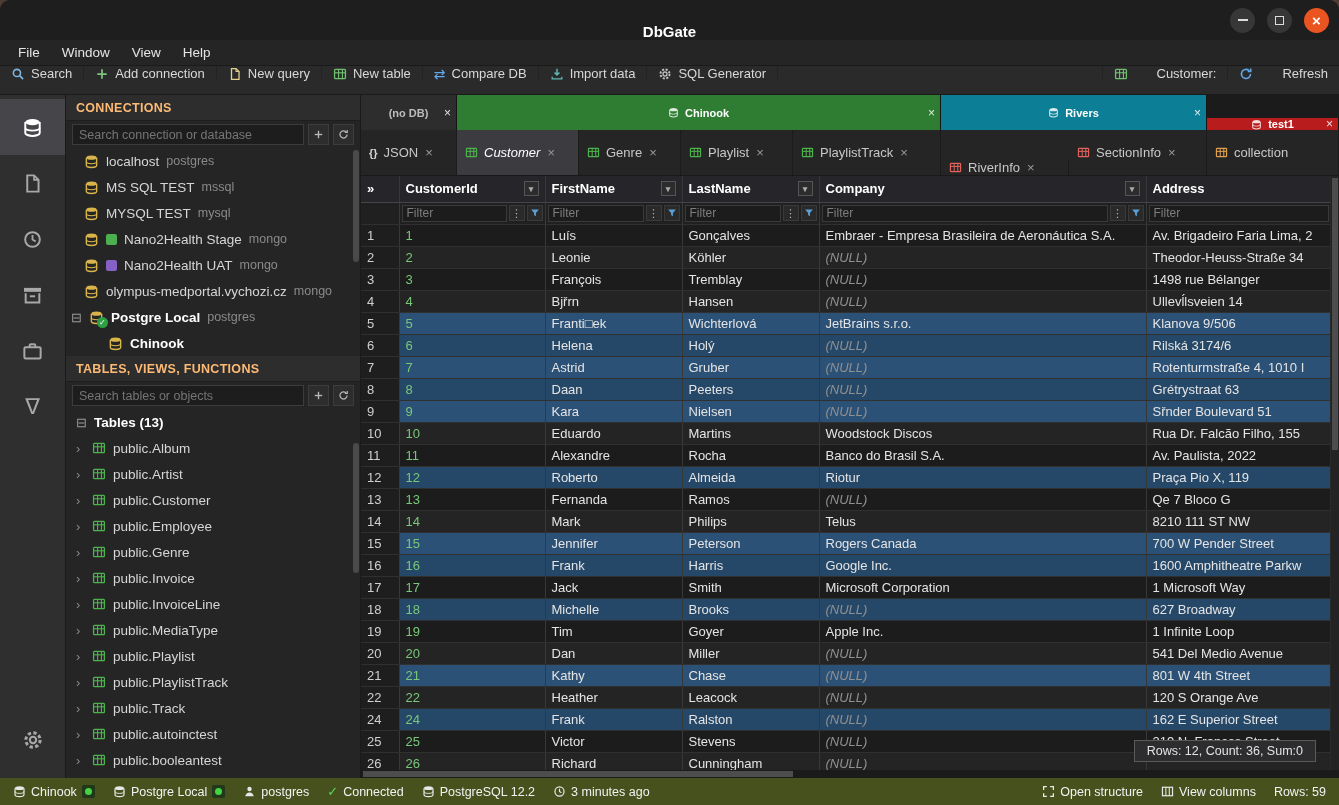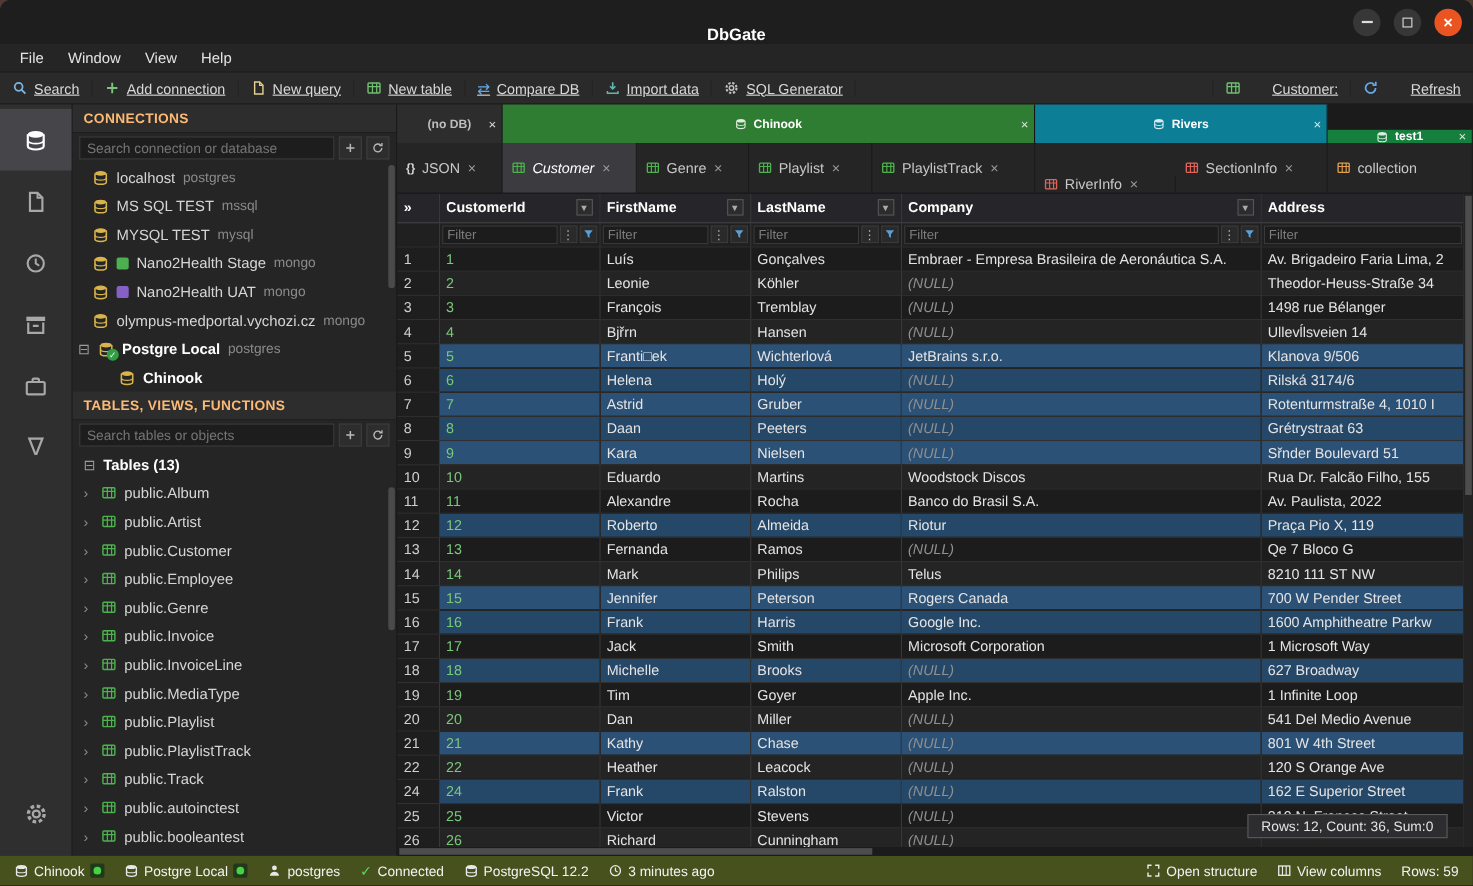--- a/index.html
+++ b/index.html
@@ -12,21 +12,21 @@
   .win-controls{position:absolute;right:10px;top:0;height:100%;display:flex;align-items:center;gap:12px;}
   .wc{width:25px;height:25px;border-radius:50%;display:flex;align-items:center;justify-content:center;background:#373737;color:#ddd;cursor:pointer;font-size:15px;}
   .wc .minline{width:10px;height:2px;background:#ddd;display:block;}
   .wc .maxsq{width:9px;height:9px;border:1.5px solid #ddd;display:block;}
   .wc.close{background:#e95420;color:#fff;font-weight:bold;}
   
   .menubar{flex:0 0 26px;background:#252526;display:flex;align-items:center;padding-left:8px;font-size:13.5px;color:#e4e4e4;border-bottom:1px solid #1a1a1a;}
   .menu-item{padding:3px 12px 3px 10px;cursor:pointer;}
   
   .toolbar{flex:0 0 29px;background:#2a2a2b;display:flex;align-items:stretch;justify-content:space-between;border-bottom:1px solid #1a1a1a;font-size:13px;}
-  .tb-group{display:flex;align-items:center;text-decoration:underline;}
+  .tb-group{display:flex;align-items:flex-start;}
   .tb-btn{display:flex;align-items:center;gap:6px;padding:0 11px;color:#d8d8d8;cursor:pointer;border-right:1px solid #232324;}
   .tb-group.right .tb-btn{border-right:none;border-left:1px solid #232324;gap:29px;}
   .ic{display:inline-flex;align-items:center;justify-content:center;line-height:1;}
   
   .main{flex:1;display:flex;min-height:0;}
   .activitybar{flex:0 0 65px;background:#2f2f30;display:flex;flex-direction:column;align-items:center;padding-top:4px;border-right:1px solid #1a1a1a;}
   .ab-item{width:65px;height:56px;display:flex;align-items:center;justify-content:center;cursor:pointer;color:#a8a8a8;}
   .ab-item.active{background:#45454a;}
   .ab-bottom{margin-top:auto;margin-bottom:10px;}
   
@@ -620,21 +620,21 @@
             <span class="ic">
               <svg width="11" height="11" viewBox="0 0 16 16">
                 <ellipse cx="8" cy="3.9" rx="5.5" ry="2.3" fill="rgba(255,255,255,.85)"></ellipse>
                 <path d="M2.5 3.9v8.2c0 1.3 2.5 2.3 5.5 2.3s5.5-1 5.5-2.3V3.9" fill="none" stroke="rgba(255,255,255,.85)" stroke-width="1.5"></path>
                 <path d="M2.5 8.1c0 1.3 2.5 2.3 5.5 2.3s5.5-1 5.5-2.3" fill="none" stroke="rgba(255,255,255,.85)" stroke-width="1.2"></path>
               </svg>
             </span>
             <span class="tg-label">Rivers</span>
             <span class="tg-close">×</span>
           </div>
-          <div class="tg" style="background: #15803d; color: rgb(255, 255, 255); margin-top: 23px;">
+          <div class="tg" style="background: #b91c1c; color: rgb(255, 255, 255); margin-top: 23px;">
             <span class="ic">
               <svg width="11" height="11" viewBox="0 0 16 16">
                 <ellipse cx="8" cy="3.9" rx="5.5" ry="2.3" fill="rgba(255,255,255,.85)"></ellipse>
                 <path d="M2.5 3.9v8.2c0 1.3 2.5 2.3 5.5 2.3s5.5-1 5.5-2.3V3.9" fill="none" stroke="rgba(255,255,255,.85)" stroke-width="1.5"></path>
                 <path d="M2.5 8.1c0 1.3 2.5 2.3 5.5 2.3s5.5-1 5.5-2.3" fill="none" stroke="rgba(255,255,255,.85)" stroke-width="1.2"></path>
               </svg>
             </span>
             <span class="tg-label">test1</span>
             <span class="tg-close">×</span>
           </div>

